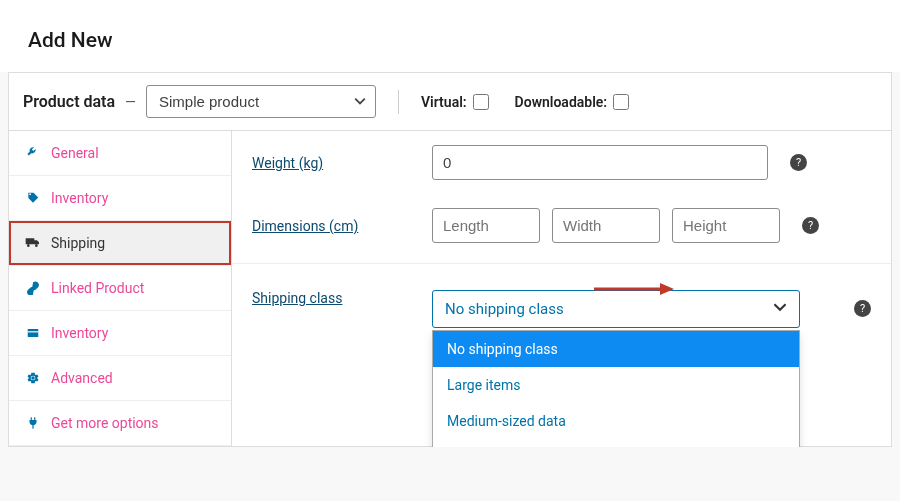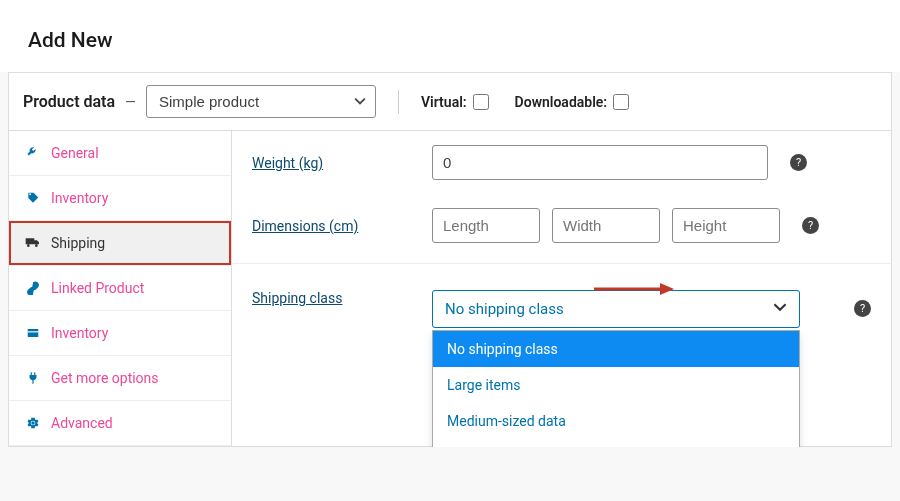--- a/index.html
+++ b/index.html
@@ -220,35 +220,35 @@
           <svg width="14" height="14" viewBox="0 0 24 24">
               <rect x="3" y="5" width="18" height="14" rx="1" fill="currentColor"></rect>
               <rect x="3" y="9" width="18" height="2" fill="#fff"></rect>
             </svg>
         </span>
         <span>Inventory</span>
       </div>
       <div class="sidebar-item">
         <span class="icon">
           <svg width="14" height="14" viewBox="0 0 24 24">
-              <path fill="currentColor" d="M9 2v5H7v4a5 5 0 005 5v4h2v-4a5 5 0 005-5V7h-2V2h-2v5h-4V2z" opacity="0"></path>
-              <path fill="currentColor" d="M8 2h2v5h4V2h2v5h2v3a6 6 0 01-5 5.9V22h-2v-6.1A6 6 0 016 10V7h2z"></path>
-            </svg>
-        </span>
-        <span>Get more options</span>
-      </div>
-      <div class="sidebar-item">
-        <span class="icon">
-          <svg width="14" height="14" viewBox="0 0 24 24">
               <path fill="currentColor" d="M12 8a4 4 0 100 8 4 4 0 000-8zm9 4l2 1-1 3-3-1-2 2 1 3-3 1-1-2h-3l-1 2-3-1 1-3-2-2-3 1-1-3 2-1v-3l-2-1 1-3 3 1 2-2-1-3 3-1 1 2h3l1-2 3 1-1 3 2 2 3-1 1 3-2 1z" opacity="0"></path>
               <circle cx="12" cy="12" r="3" fill="currentColor"></circle>
               <path fill="currentColor" d="M19.4 13a7.5 7.5 0 000-2l2-1.6-2-3.4-2.4.9a7.5 7.5 0 00-1.7-1L15 3h-6l-.3 2.9a7.5 7.5 0 00-1.7 1l-2.4-.9-2 3.4L4.6 11a7.5 7.5 0 000 2l-2 1.6 2 3.4 2.4-.9a7.5 7.5 0 001.7 1L9 21h6l.3-2.9a7.5 7.5 0 001.7-1l2.4.9 2-3.4zM12 16a4 4 0 110-8 4 4 0 010 8z"></path>
             </svg>
         </span>
         <span>Advanced</span>
+      </div>
+      <div class="sidebar-item">
+        <span class="icon">
+          <svg width="14" height="14" viewBox="0 0 24 24">
+              <path fill="currentColor" d="M9 2v5H7v4a5 5 0 005 5v4h2v-4a5 5 0 005-5V7h-2V2h-2v5h-4V2z" opacity="0"></path>
+              <path fill="currentColor" d="M8 2h2v5h4V2h2v5h2v3a6 6 0 01-5 5.9V22h-2v-6.1A6 6 0 016 10V7h2z"></path>
+            </svg>
+        </span>
+        <span>Get more options</span>
       </div>
     </div>
 
     <div class="content">
       <div class="row">
         <div class="row-label">Weight (kg)</div>
         <div class="row-fields">
           <input type="text" class="field field-w" value="0" style="">
           <span class="help">?</span>
         </div>

